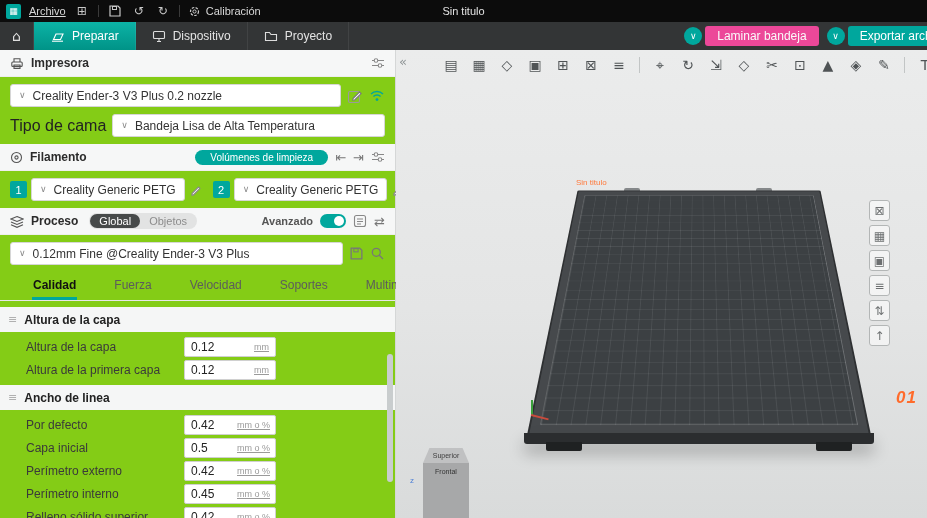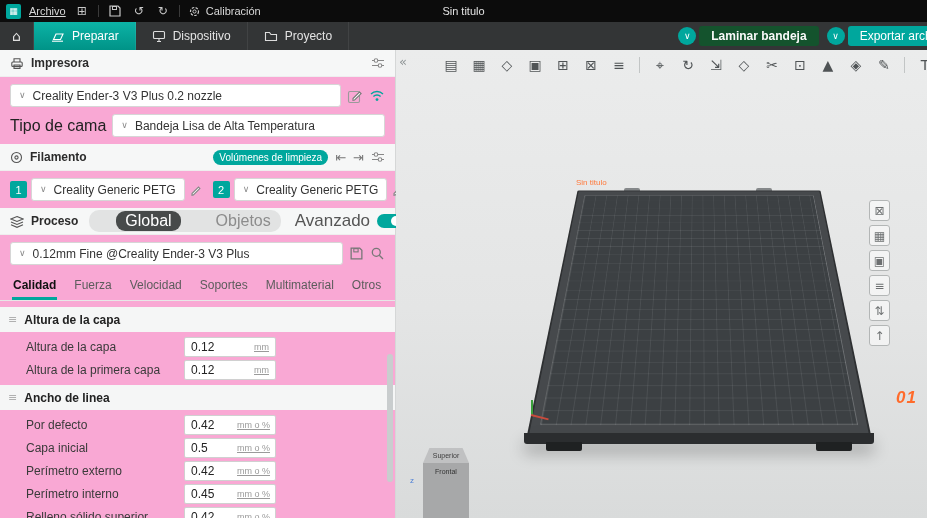--- a/index.html
+++ b/index.html
@@ -23,56 +23,56 @@
 
   
   .navbar { height:28px; background:#333536; display:flex; align-items:stretch; position:relative; color:#e6e6e6; }
   .home-btn { width:34px; display:flex; align-items:center; justify-content:center; border-right:1px solid rgba(255,255,255,.08); font-size:14px; color:#e0e0e0; }
   .nav-tab { display:flex; align-items:center; gap:7px; padding:0 16px; font-size:12px; color:#e3e3e3; border-right:1px solid rgba(255,255,255,.07); }
   .nav-tab.active { background:linear-gradient(180deg,#0cb3a6,#009387); color:#fff; }
   .nav-right { position:absolute; right:-32px; top:4px; display:flex; gap:8px; align-items:center; }
   .split-btn { display:flex; align-items:center; gap:3px; }
   .chev-circle { width:18px; height:18px; border-radius:50%; background:#00a79d; color:#fff; font-size:9px; display:flex; align-items:center; justify-content:center; }
   .btn { height:20px; border-radius:3px; padding:0 12px; display:flex; align-items:center; font-size:12px; white-space:nowrap; }
-  .btn.gray { background:#14532d; color:#fafafa;font-weight:bold; }
+  .btn.gray { background:#ec4899; color:#fafafa; }
   .btn.teal { background:#00a79d; color:#fff; }
 
   
   .main { position:absolute; top:50px; left:0; right:0; bottom:0; display:flex; }
-  .left-panel { width:396px; background:#f9a8d4; border-right:1px solid #d5d7d7; position:relative; flex:none; }
+  .left-panel { width:396px; background:#84cc16; border-right:1px solid #d5d7d7; position:relative; flex:none; }
 
   .sec-header { height:27px; background:#f6f7f7; display:flex; align-items:center; gap:7px; padding:0 10px; border-bottom:1px solid #eee; }
   .sec-title { font-weight:bold; font-size:12px; color:#2b2b2b; }
   .spacer { flex:1; }
 
   .row { display:flex; align-items:center; gap:6px; padding:7px 10px; }
   .select { flex:1; height:23px; border:1px solid #d6d6d6; border-radius:3px; background:#fff; display:flex; align-items:center; gap:7px; padding:0 8px; overflow:hidden; }
   .select .chev { color:#8a8a8a; font-size:9px; }
   .select .sel-text { font-size:12px; color:#333; white-space:nowrap; overflow:hidden; }
   .ico { display:flex; align-items:center; justify-content:center; }
 
   .bed-row { padding-top:0; }
   .bed-label { font-size:16px; color:#222; white-space:nowrap; }
 
-  .pill-flush { background:#00a79d; color:#fff; font-size:10px; border-radius:10px; padding:2px 6px; white-space:nowrap; }
+  .pill-flush { background:#00a79d; color:#fff; font-size:10px; border-radius:10px; padding:2px 15px; white-space:nowrap; }
   .fil-glyph { color:#777; font-size:13px; }
 
   .fil-row { display:flex; gap:10px; padding:7px 10px; }
   .fil-slot { flex:1; display:flex; align-items:center; gap:4px; }
   .badge { width:17px; height:17px; background:#00a79d; color:#fff; border-radius:2px; font-size:11px; display:flex; align-items:center; justify-content:center; flex:none; }
 
   .pillgroup { background:#e2e3e3; border-radius:10px; display:flex; padding:1px; margin-left:4px; }
-  .pill { border-radius:9px; padding:1px 9px; font-size:16px; color:#8c8c8c; white-space:nowrap;margin-left:26px; }
+  .pill { border-radius:9px; padding:1px 9px; font-size:11px; color:#8c8c8c; white-space:nowrap; }
   .pill.active { background:#474a4a; color:#fff; }
-  .adv-label { font-size:17px; color:#555; }
+  .adv-label { font-size:11px; color:#555;font-weight:bold; }
   .switch { width:26px; height:14px; border-radius:7px; background:#00a79d; position:relative; flex:none; }
   .switch::after { content:""; position:absolute; right:2px; top:2px; width:10px; height:10px; border-radius:50%; background:#fff; }
 
   .proc-tabs { display:flex; gap:16px; padding:0 12px; height:29px; align-items:center; border-bottom:1px solid #e7e7e7; }
-  .ptab { font-size:12px; color:#5c5c5c; padding:6px 1px 5px; border-bottom:3px solid transparent; white-space:nowrap; }
+  .ptab { font-size:12px; color:#5c5c5c; padding:6px 1px 5px; border-bottom:3px solid transparent; white-space:nowrap;margin-left:20px; }
   .ptab.active { color:#111; font-weight:bold; border-bottom-color:#00a79d; }
 
   .settings { padding-top:6px; }
   .group-header { height:25px; background:#f5f6f6; display:flex; align-items:center; gap:7px; padding:0 8px; margin-bottom:3px; }
   .group-bullet { color:#b0b0b0; font-size:11px; }
   .group-title { font-weight:bold; font-size:12px; color:#222; }
   .param-row { display:flex; align-items:center; height:23px; padding-left:26px; }
   .param-label { width:158px; font-size:12px; color:#3a3a3a; }
   .param-input { width:92px; height:20px; border:1px solid #d0d0d0; border-radius:2px; background:#fff; display:flex; align-items:center; justify-content:space-between; padding:0 6px; }
   .param-input input { width:46px; border:none; outline:none; font-size:12px; color:#222; font-family:inherit; background:transparent; }

